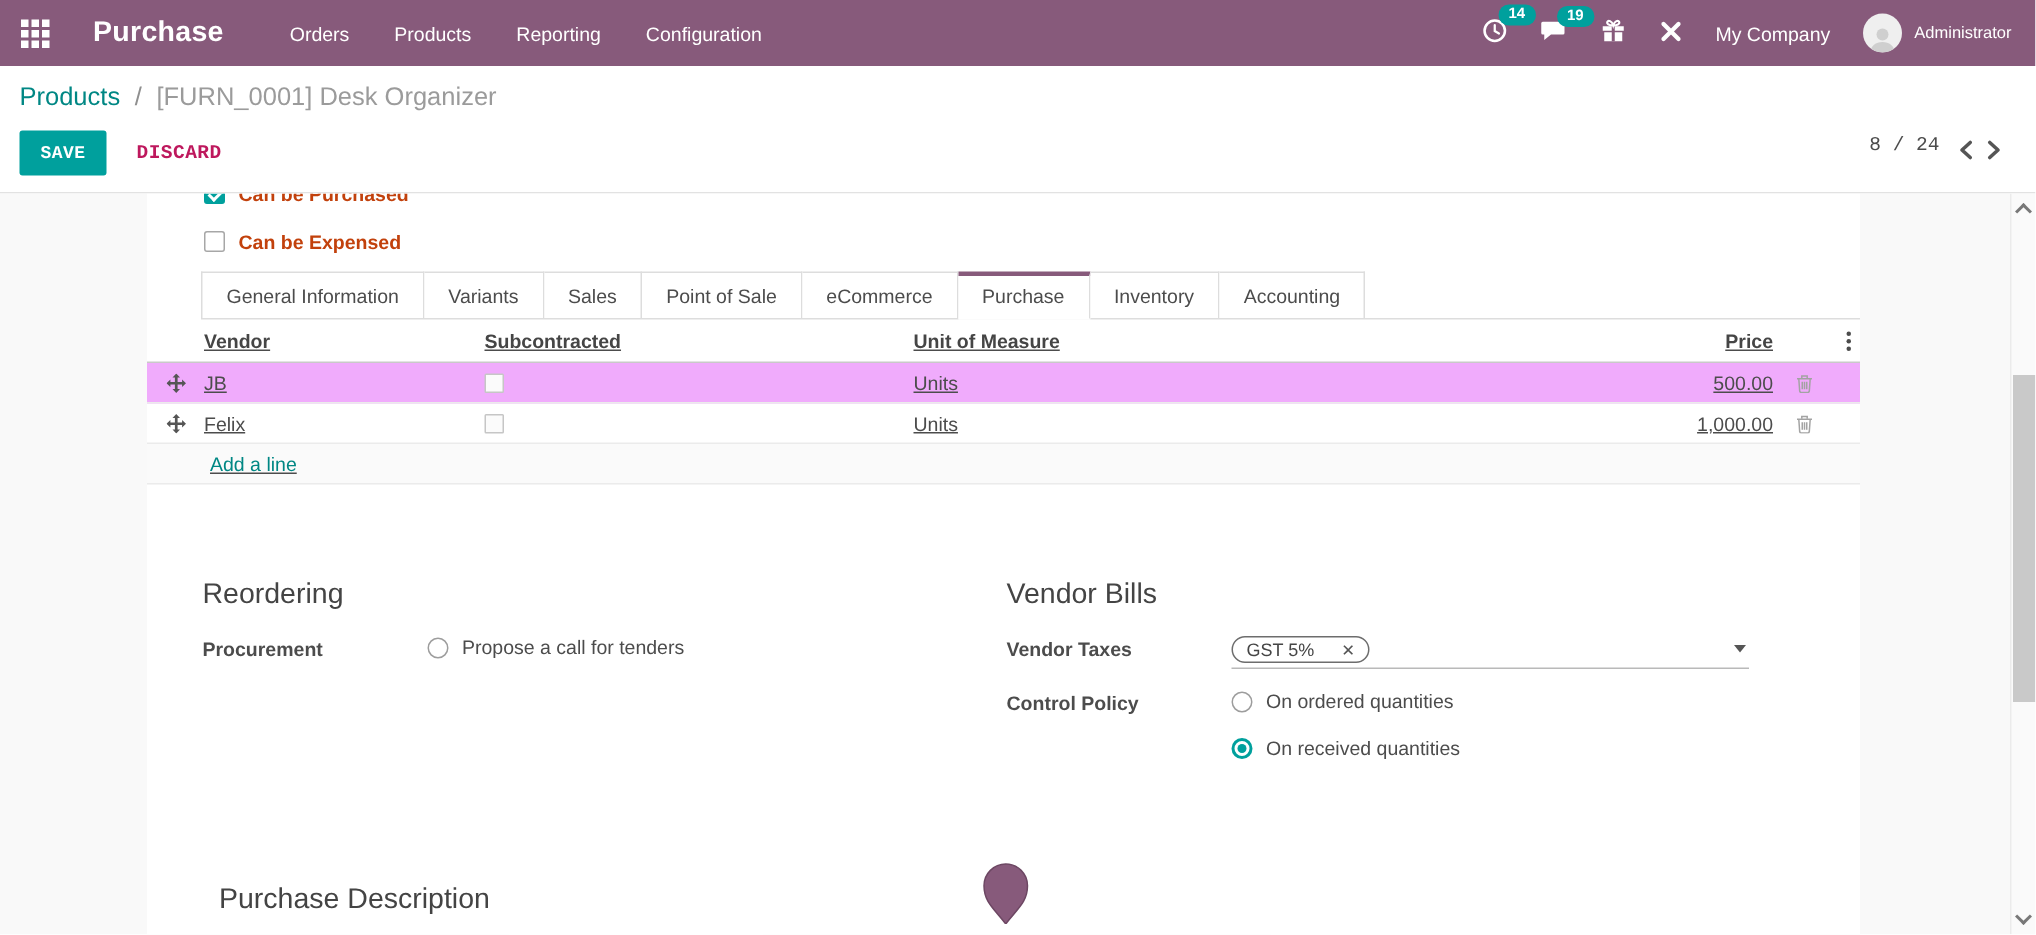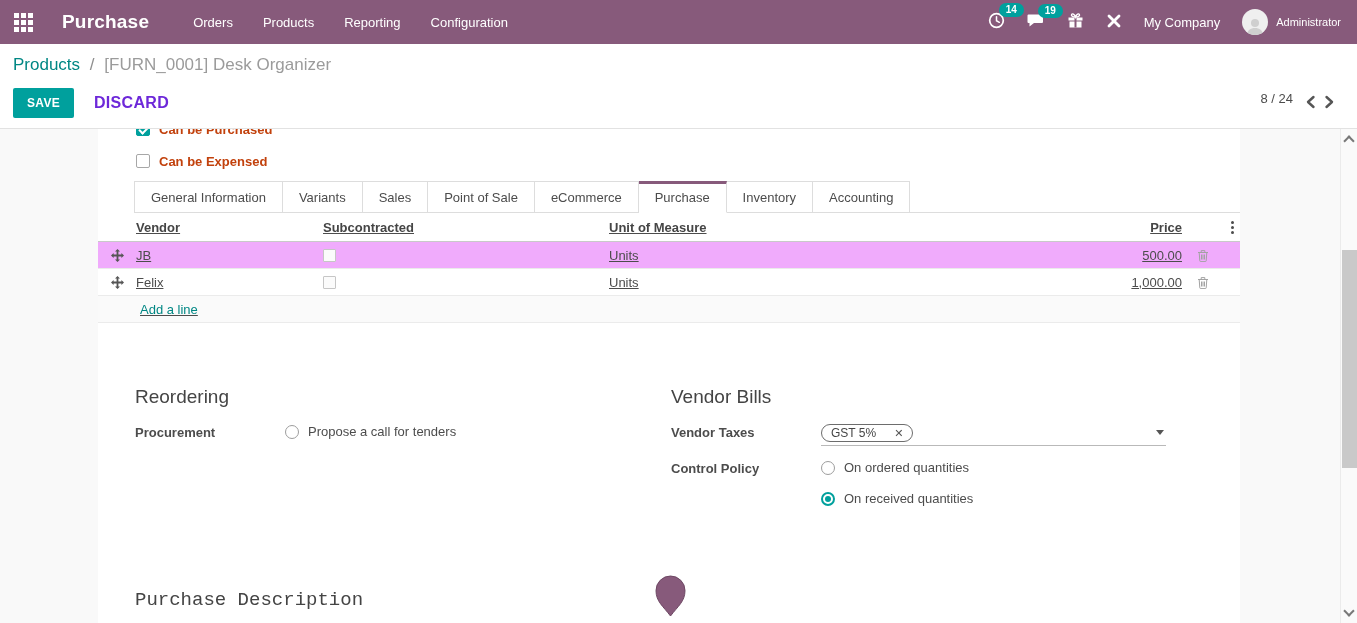--- a/index.html
+++ b/index.html
@@ -20,23 +20,23 @@
   .avatar { width: 26px; height: 26px; border-radius: 50%; background: #efefef; display: flex; align-items: flex-end; justify-content: center; overflow: hidden; }
   .company { font-size: 13px; cursor: pointer; }
   .username { font-size: 11px; }
 
   
   .control-panel { background: #fff; border-bottom: 1px solid #e2e2e2; height: 85px; padding: 9px 0 0; }
   .breadcrumb { margin-left: 13px; font-size: 17px; line-height: 24px; }
   .breadcrumb .bc-link { color: #008784; cursor: pointer; }
   .breadcrumb .bc-sep { color: #8f8f8f; margin: 0 5px; }
   .breadcrumb .bc-current { color: #9b9b9b; }
-  .btn-row { display: flex; align-items: center; margin: 9px 18px 0 13px; }
+  .btn-row { display: flex; align-items: center; margin: 9px 18px 0 13px; font-family: Liberation Mono, monospace; }
   .btn-save { background: #00A09D; color: #fff; border: none; font-weight: bold; font-size: 12px; padding: 8px 14px; border-radius: 2px; cursor: pointer; font-family: inherit; letter-spacing: .3px; }
-  .btn-discard { background: none; border: none; color: #6d28d9; font-weight: bold; font-size: 16px; margin-left: 14px; padding: 8px 6px; cursor: pointer; font-family: inherit; letter-spacing: .3px; }
+  .btn-discard { background: none; border: none; color: #be185d; font-weight: bold; font-size: 13px; margin-left: 14px; padding: 8px 6px; cursor: pointer; font-family: inherit; letter-spacing: .3px; }
   .pager { margin-left: auto; display: flex; align-items: flex-start; }
   .pager-value { font-size: 13px; color: #4c4c4c; margin-right: 8px; }
   .pager-btn { background: none; border: none; cursor: pointer; padding: 4px; display: flex; }
 
   
   .content { position: relative; height: 494px; background: #f9f9f9; overflow: hidden; }
   .sheet { position: absolute; left: 98px; top: 0; width: 1142px; height: 100%; background: #fff; overflow: hidden; }
 
   
   .cb-row { display: flex; align-items: center; margin-left: 38px; height: 26px; font-weight: bold; color: #c2410c; }
@@ -83,21 +83,21 @@
   .radio-opt { display: flex; align-items: center; margin-bottom: 16px; cursor: pointer; }
   .radio { width: 14px; height: 14px; border-radius: 50%; border: 1px solid #9d9d9d; margin-right: 9px; position: relative; background: #fff; flex: none; }
   .radio.selected { border: 2px solid #00A09D; }
   .radio.selected::after { content: ""; position: absolute; left: 2px; top: 2px; width: 6px; height: 6px; border-radius: 50%; background: #00A09D; }
   .taxfield { display: flex; align-items: center; border-bottom: 1px solid #b9b9b9; padding-bottom: 3px; width: 345px; position: relative; }
   .tag-pill { display: inline-flex; align-items: center; border: 1px solid #6d6d6d; border-radius: 11px; padding: 1px 9px; font-size: 12px; color: #454545; gap: 18px; }
   .tag-x { font-weight: bold; color: #555; cursor: pointer; font-size: 11px; }
   .caret-down { position: absolute; right: 2px; top: 6px; width: 0; height: 0; border-left: 4px solid transparent; border-right: 4px solid transparent; border-top: 5px solid #555; cursor: pointer; }
 
   
-  .desc-block { margin: 53px 0 0 37px; font-family: Liberation Mono, monospace; }
+  .desc-block { margin: 53px 0 0 48px; }
 
   
   .pin { position: absolute; left: 557px; top: 446px; width: 31px; height: 41px; }
 
   
   .scrollbar { position: absolute; right: 0; top: 0; width: 17px; height: 100%; background: #fafafa; border-left: 1px solid #ebebeb; }
   .scroll-arrow { position: absolute; left: 4px; width: 8px; height: 8px; cursor: pointer; }
   .scroll-arrow.up { top: 8px; border-left: 2px solid #787878; border-top: 2px solid #787878; transform: rotate(45deg); }
   .scroll-arrow.down { bottom: 8px; border-right: 2px solid #787878; border-bottom: 2px solid #787878; transform: rotate(45deg); }
   .scroll-thumb { position: absolute; left: 1px; top: 121px; width: 15px; height: 218px; background: #c9c9c9; cursor: grab; }

